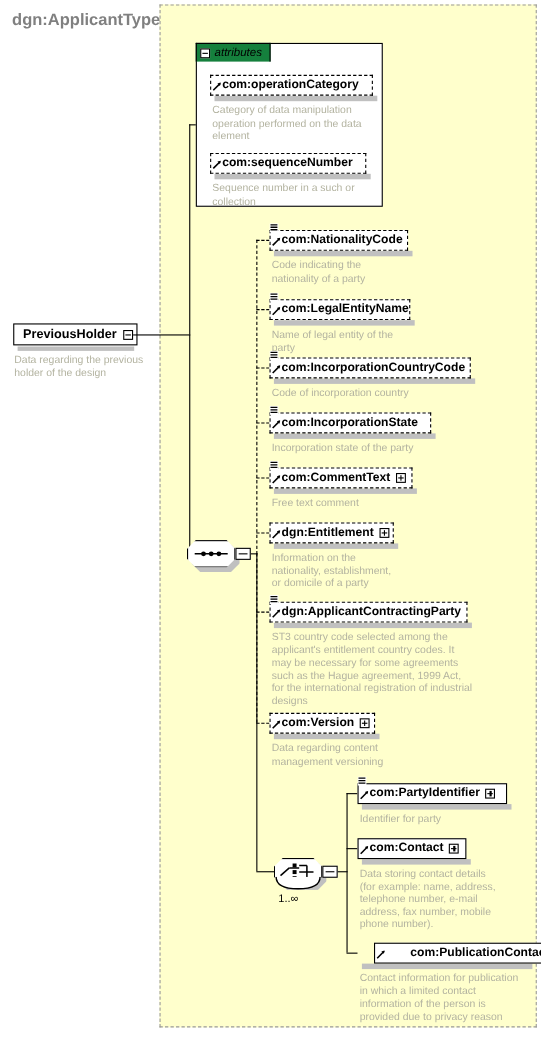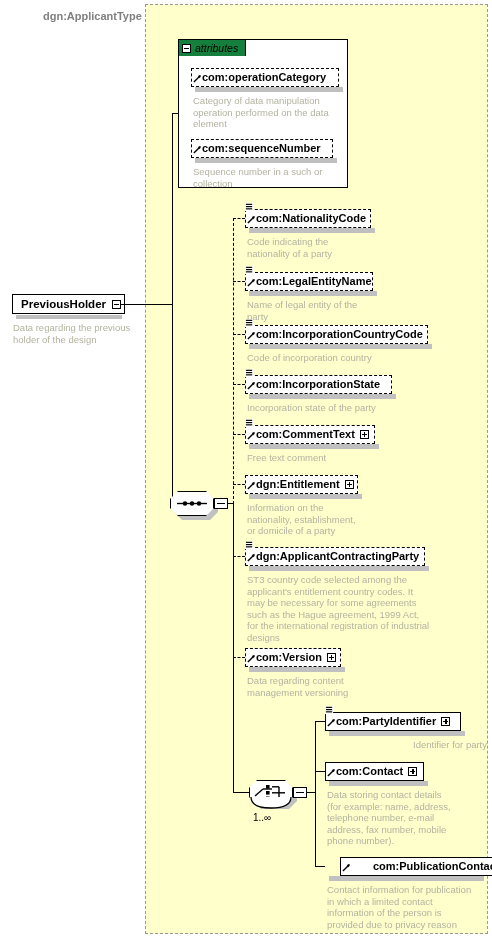--- a/index.html
+++ b/index.html
@@ -30,25 +30,24 @@
     width: 343px;
     height: 930px;
     background: #ffffcc;
     border: 1px dashed #999999;
     box-sizing: border-box;
   }
   .type-title {
     position: absolute;
     left: 11px;
     top: 10px;
-    font-size: 11px;
+    font-size: 15px;
     font-weight: bold;
     color: #808080;
     white-space: nowrap;
-    margin-left: 32px;
   }
 
   
   .attr-box {
     position: absolute;
     left: 178px;
     top: 39px;
     width: 170px;
     height: 149px;
     background: #ffffff;
@@ -478,21 +477,21 @@
       <line x1="1" y1="4" x2="8" y2="4" stroke="#000" stroke-width="1.3"></line>
       <line x1="1" y1="6.5" x2="8" y2="6.5" stroke="#000" stroke-width="1.3"></line>
     </svg>
     <svg class="arrow-icon" viewBox="0 0 10 10">
       <path d="M1 9 L8 2" stroke="#000" stroke-width="1.6" fill="none"></path>
       <path d="M8.6 1.2 L5.2 2.1 L7.7 4.6 Z" fill="#000"></path>
     </svg>
     <span class="nm">com:PartyIdentifier</span>
     <span class="pm-box plus expand-box"></span>
   </div>
-  <div class="doc" style="left:327px; top:739px; width:160px;text-align:right;">Identifier for party</div>
+  <div class="doc" style="left:327px; top:739px; width:160px;">Identifier for party</div>
 
   <div class="hline" style="left:315px; top:771px; width:10px;"></div>
   <div class="node-shadow" style="left:329px; top:781px; width:99px; height:5px;"></div>
   <div class="node required" style="left:325px; top:762px; width:99px;">
     <svg class="arrow-icon" viewBox="0 0 10 10">
       <path d="M1 9 L8 2" stroke="#000" stroke-width="1.6" fill="none"></path>
       <path d="M8.6 1.2 L5.2 2.1 L7.7 4.6 Z" fill="#000"></path>
     </svg>
     <span class="nm">com:Contact</span>
     <span class="pm-box plus expand-box"></span>

